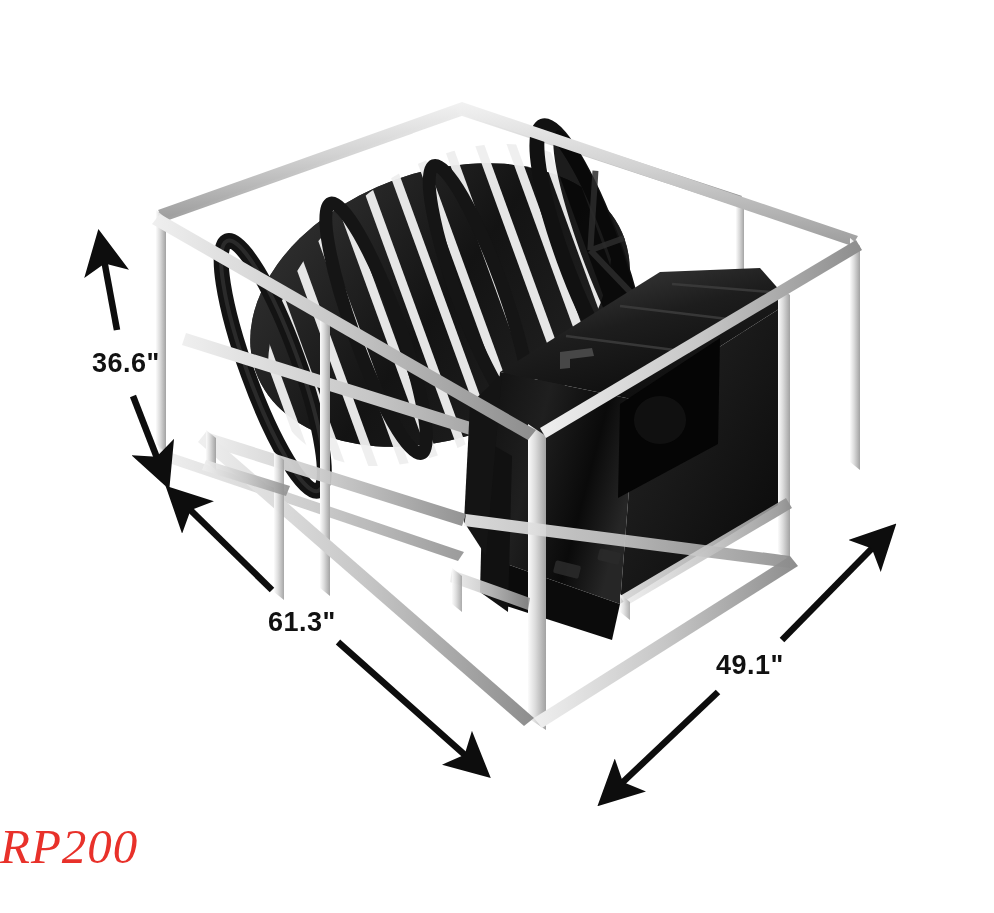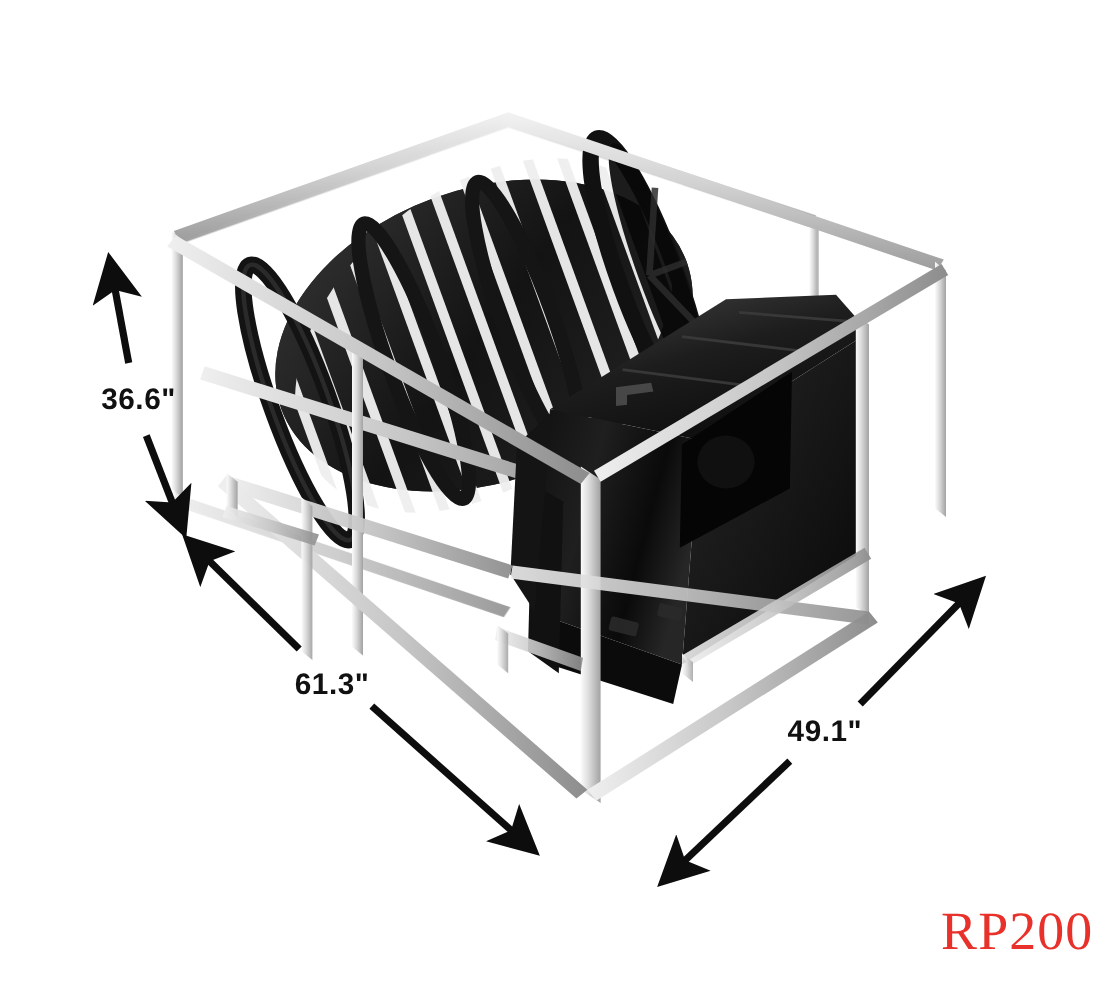--- a/index.html
+++ b/index.html
@@ -43,26 +43,27 @@
   #dim-height-label { left: 92px;  top: 348px; }
   #dim-length-label { left: 268px; top: 607px; }
   #dim-depth-label  { left: 716px; top: 650px; }
 
   
   #model-name {
     position: absolute;
     left: 0;
     top: 818px;
     width: 994px;
-    text-align: right;
+    text-align: left;
     font-family: "Liberation Serif", serif;
     font-size: 49px;
     font-weight: normal;
     color: #e8312a;
     letter-spacing: 1px;
+    font-style: italic;
   }
 </style>
 </head>
 <body>
 
 <div id="stage">
 
   <svg class="layer" viewBox="0 0 994 913" width="994" height="913" xmlns="http://www.w3.org/2000/svg">
     <defs>
       <linearGradient id="tubeTop" x1="0" y1="0" x2="0" y2="1">

